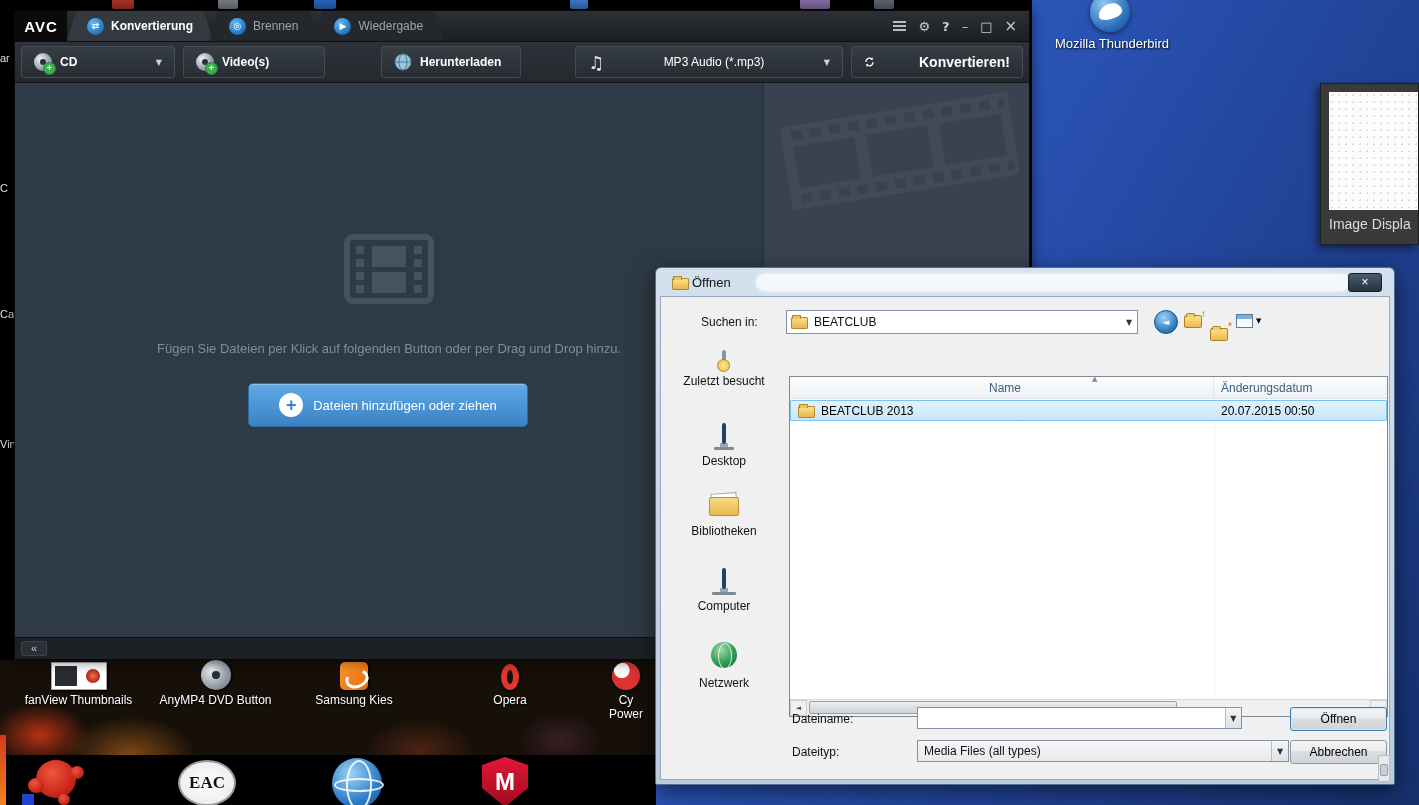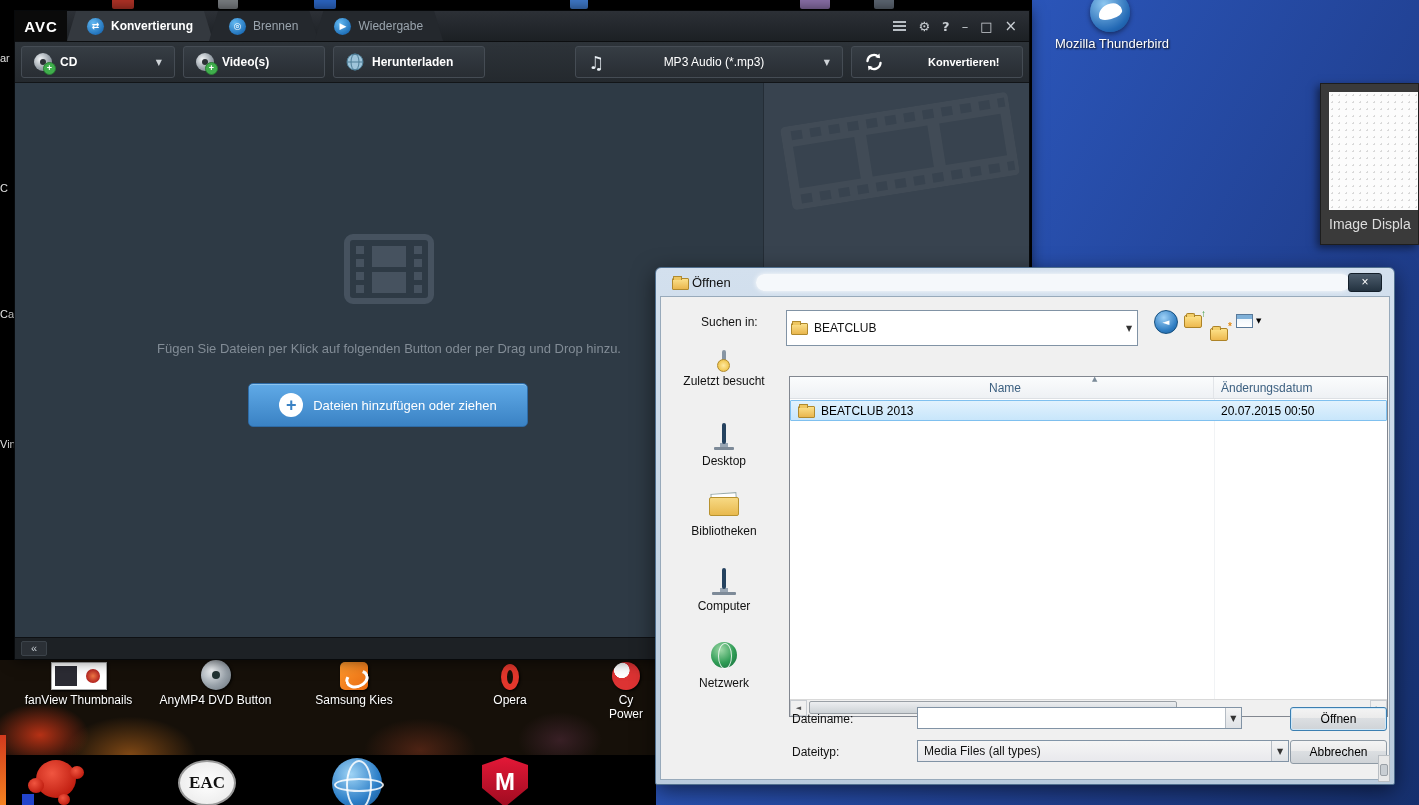--- a/index.html
+++ b/index.html
@@ -278,35 +278,35 @@
       <div class="tbtn" style="width:154px;">
         <span class="disc"></span>
         <span>CD</span>
         <span style="flex:1;"></span>
         <span class="ddarrow">▼</span>
       </div>
       <div class="tbtn" style="width:142px;">
         <span class="disc"></span>
         <span>Video(s)</span>
       </div>
-      <div class="tbtn" style="width:152px;">
+      <div class="tbtn" style="width:140px;margin-left:48px;">
         <svg width="18" height="18">
           <circle cx="9" cy="9" r="8" fill="#9ec4da" stroke="#4d7d96"></circle>
           <ellipse cx="9" cy="9" rx="4" ry="8" fill="none" stroke="#4d7d96"></ellipse>
           <line x1="1" y1="9" x2="17" y2="9" stroke="#4d7d96"></line>
         </svg>
         <span>Herunterladen</span>
       </div>
       <div style="flex:1;"></div>
       <div class="tbtn" style="width:268px;font-weight:normal;">
         <span class="note">♫</span>
         <span style="flex:1;text-align:center;">MP3 Audio (*.mp3)</span>
         <span class="ddarrow">▼</span>
       </div>
-      <div class="tbtn" style="width:172px;font-size:11px;gap:44px;">
+      <div class="tbtn" style="width:172px;font-size:14px;gap:44px;">
         <svg width="20" height="20" viewBox="0 0 20 20">
           <path d="M3.5 9a6.5 6.5 0 0 1 11-4.2" fill="none" stroke="#fff" stroke-width="2.4" stroke-linecap="round"></path>
           <path d="M15.5 1.5 15.9 6.2l-4.4-.9z" fill="#fff"></path>
           <path d="M16.5 11a6.5 6.5 0 0 1-11 4.2" fill="none" stroke="#fff" stroke-width="2.4" stroke-linecap="round"></path>
           <path d="M4.5 18.5 4.1 13.8l4.4.9z" fill="#fff"></path>
         </svg>
         <span>Konvertieren!</span>
       </div>
     </div>
 
@@ -352,21 +352,21 @@
     <div class="dlg-title">
       <div class="glass-band"></div>
       <span class="folder16" style="position:absolute;left:12px;top:8px;"></span>
       <span class="dlg-title-text">Öffnen</span>
       <div class="dlg-close">×</div>
     </div>
 
     <div class="dlg-content">
 
       <span class="abs lbl12" style="left:40px;top:18px;">Suchen in:</span>
-      <div class="abs combo" style="left:125px;top:13px;width:352px;height:36px;align-items:center;">
+      <div class="abs combo" style="left:125px;top:13px;width:352px;height:24px;align-items:center;">
         <span class="folder16"></span>
         <span class="txt">BEATCLUB</span>
         <span class="arr">▼</span>
       </div>
       <div class="abs back-btn" style="left:493px;top:13px;">
         <span>◄</span>
       </div>
       <div class="abs mini-folder" style="left:523px;top:18px;">
         <span class="mini-ovl" style="color:#2f8f2f;">↑</span>
       </div>

